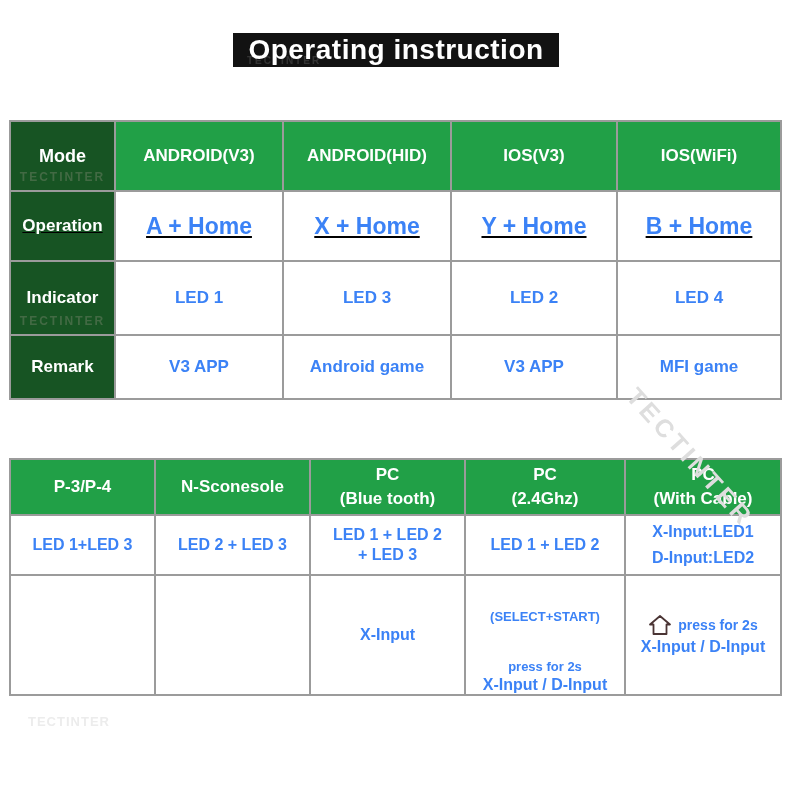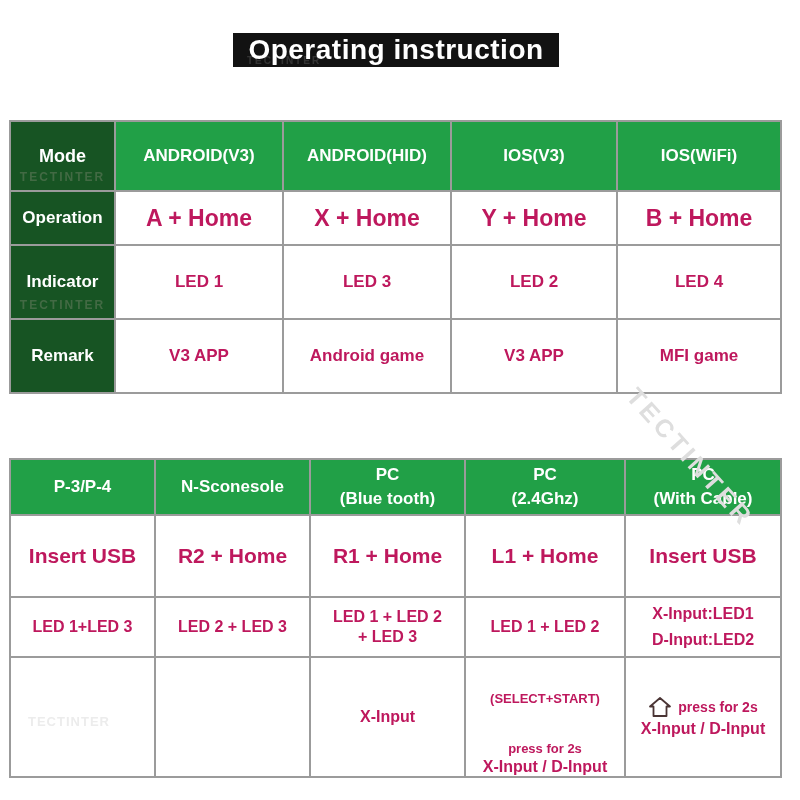--- a/index.html
+++ b/index.html
@@ -33,31 +33,31 @@
     position: absolute; left: 9px;
     border-collapse: collapse; table-layout: fixed;
     width: 771px;
   }
   .t1 { top: 120px; }
   .t2 { top: 458px; }
   th, td {
     border: 2px solid #9b9b9b;
     text-align: center; vertical-align: middle;
     padding: 0 2px;
-    color: #be185d;
+    color: #3b82f6;
     font-weight: bold;
   }
   th.dark  { background: #175423; color: #ffffff; position: relative; }
   th.green { background: #21a047; color: #ffffff; margin-top: 35px; }
 
   
   .t1 tr.r-head  { height: 70px; }
-  .t1 tr.r-oper  { height: 54px; }
+  .t1 tr.r-oper  { height: 70px; text-decoration: underline; }
   .t1 tr.r-ind   { height: 74px; }
-  .t1 tr.r-rem   { height: 74px; }
+  .t1 tr.r-rem   { height: 64px; }
   .t1 th { font-size: 17px; }
   .t1 th.corner { font-size: 18px; }
   .t1 .r-oper td { font-size: 23px; }
   .t1 .r-ind td, .t1 .r-rem td { font-size: 17px; }
 
   
   .t2 tr.r-head { height: 56px; }
   .t2 tr.r1 { height: 82px; }
   .t2 tr.r2 { height: 60px; }
   .t2 tr.r3 { height: 82px; }
@@ -180,27 +180,20 @@
       </div>
     </th>
     <th class="green">
       <div class="stack">
         <span>PC</span>
         <span>(With Cable)</span>
       </div>
     </th>
   </tr>
 
-  <tr class="r1">
-    <td>Insert USB</td>
-    <td>R2 + Home</td>
-    <td>R1 + Home</td>
-    <td>L1 + Home</td>
-    <td>Insert USB</td>
-  </tr>
 
   <tr class="r2">
     <td>LED 1+LED 3</td>
     <td>LED 2 + LED 3</td>
     <td>
       <div class="stack">
         <span>LED 1 + LED 2</span>
         <span>+ LED 3</span>
       </div>
     </td>

